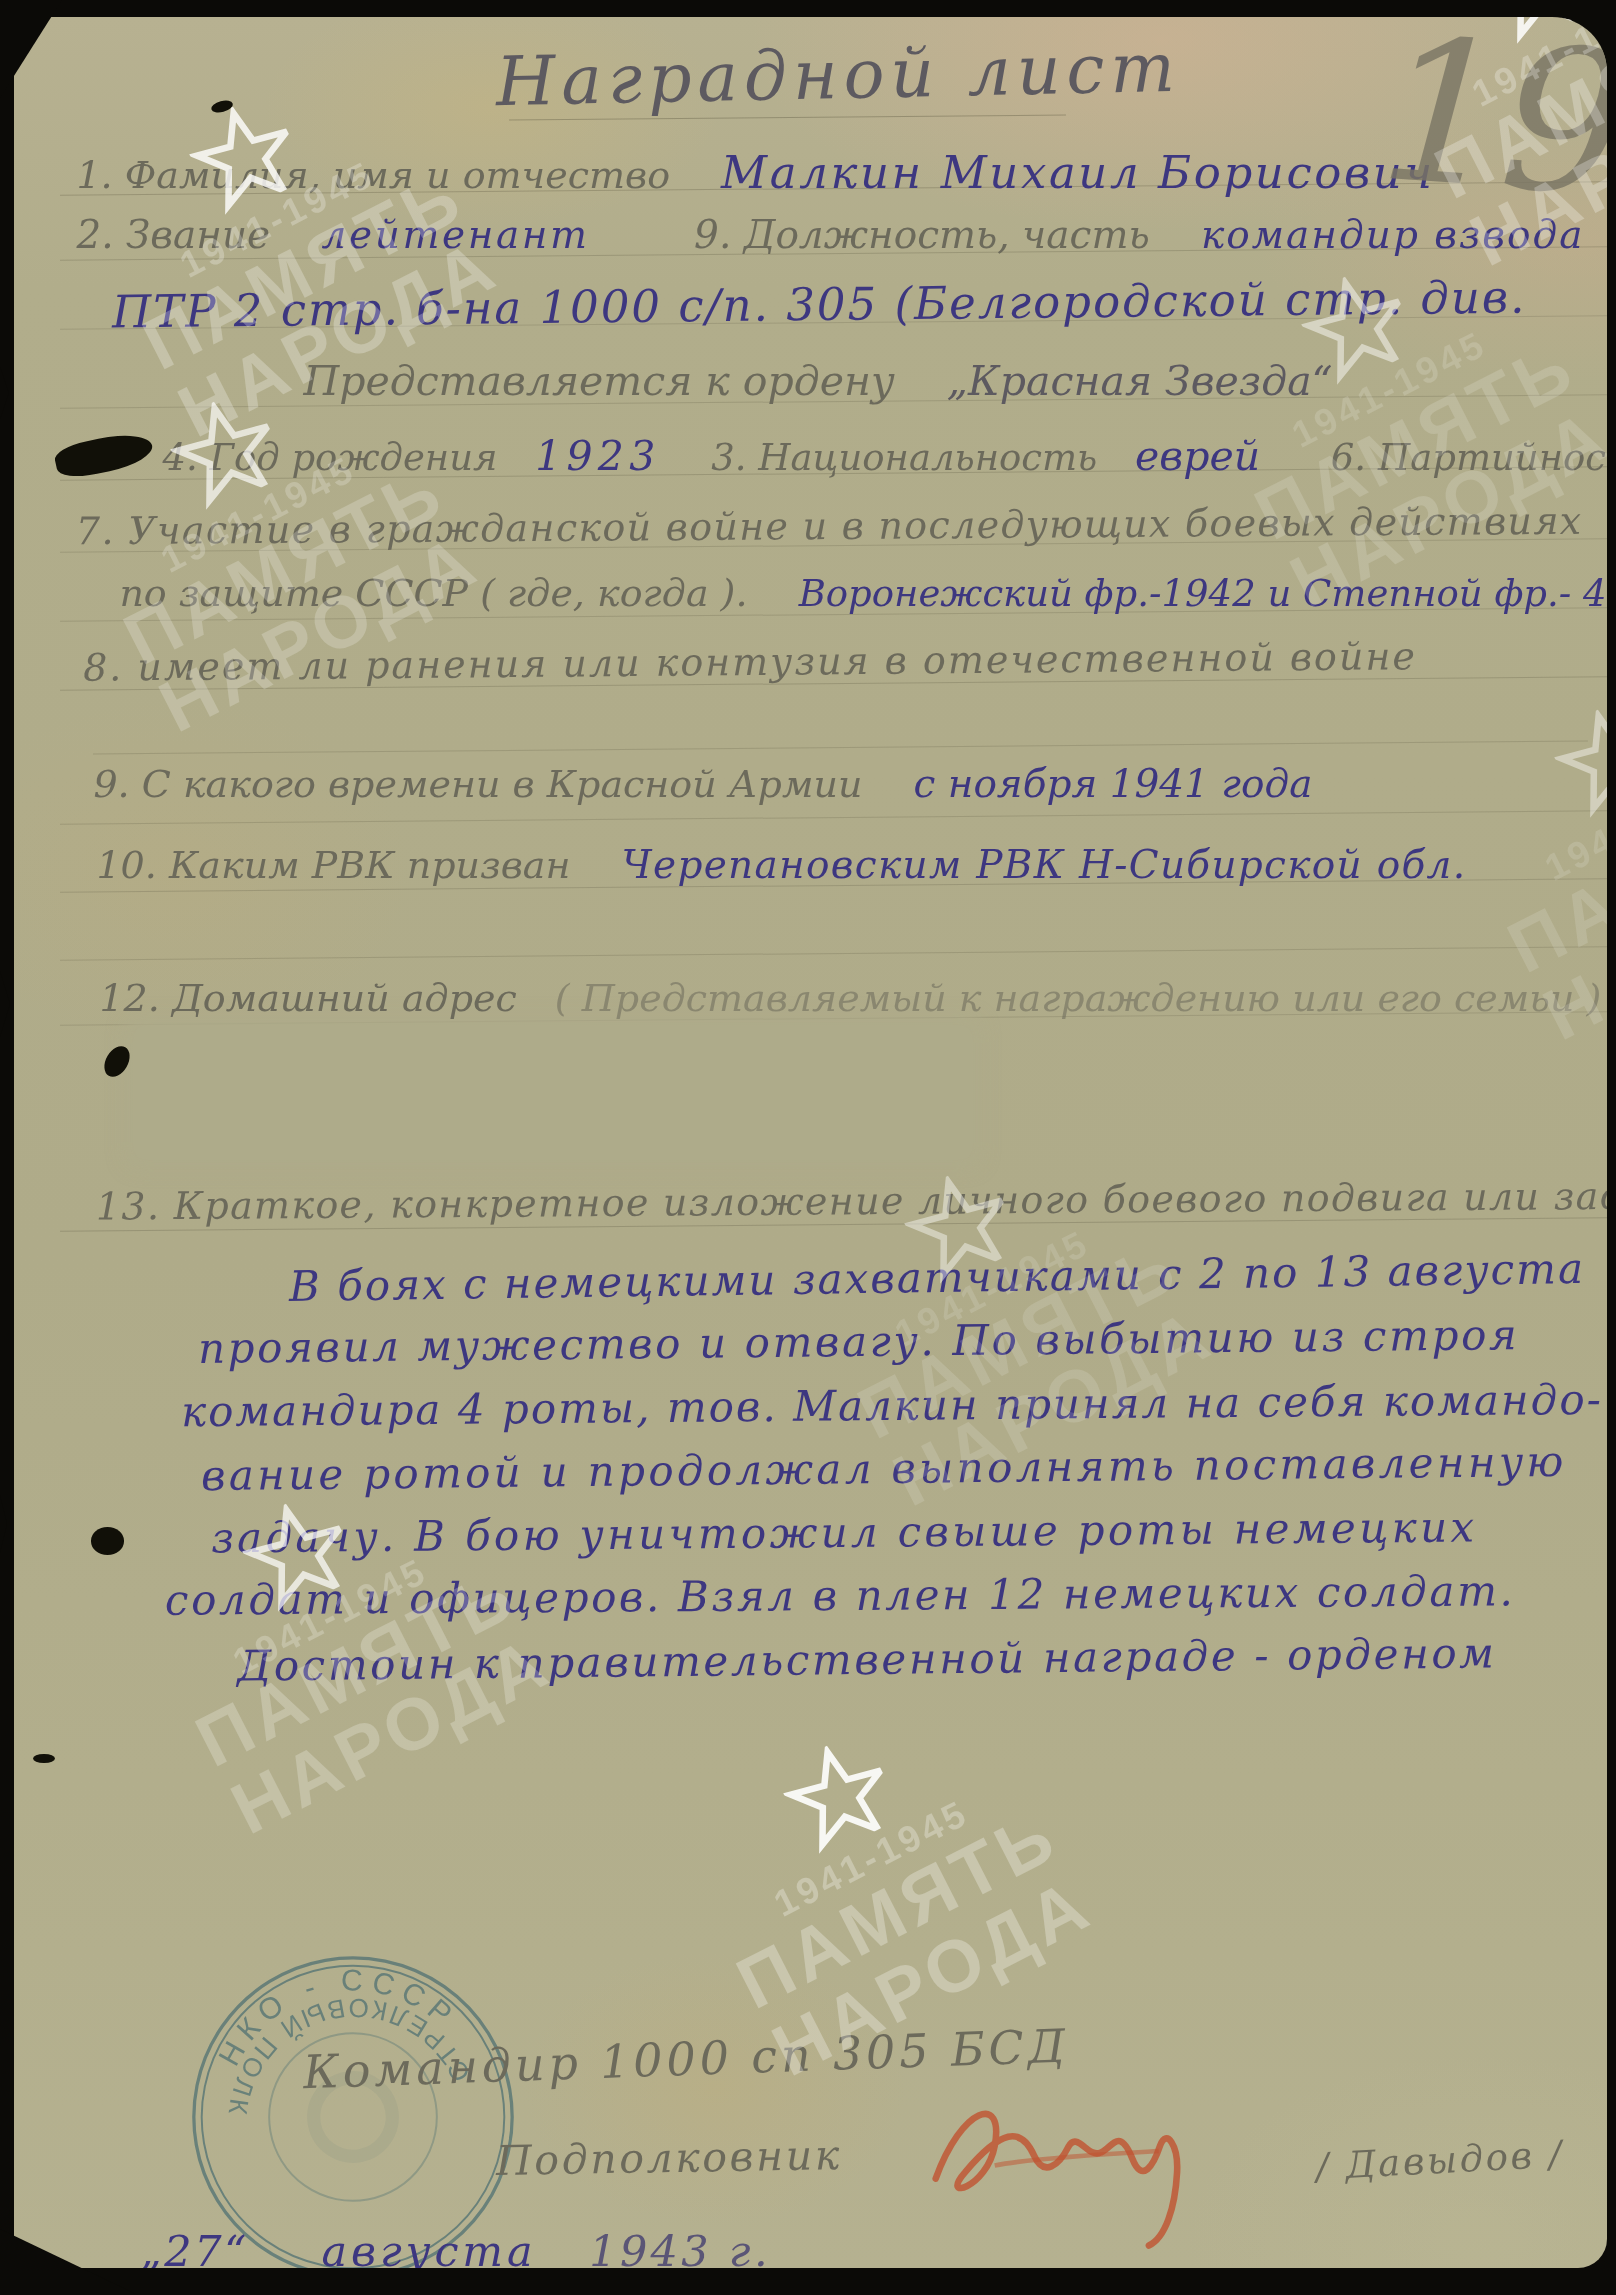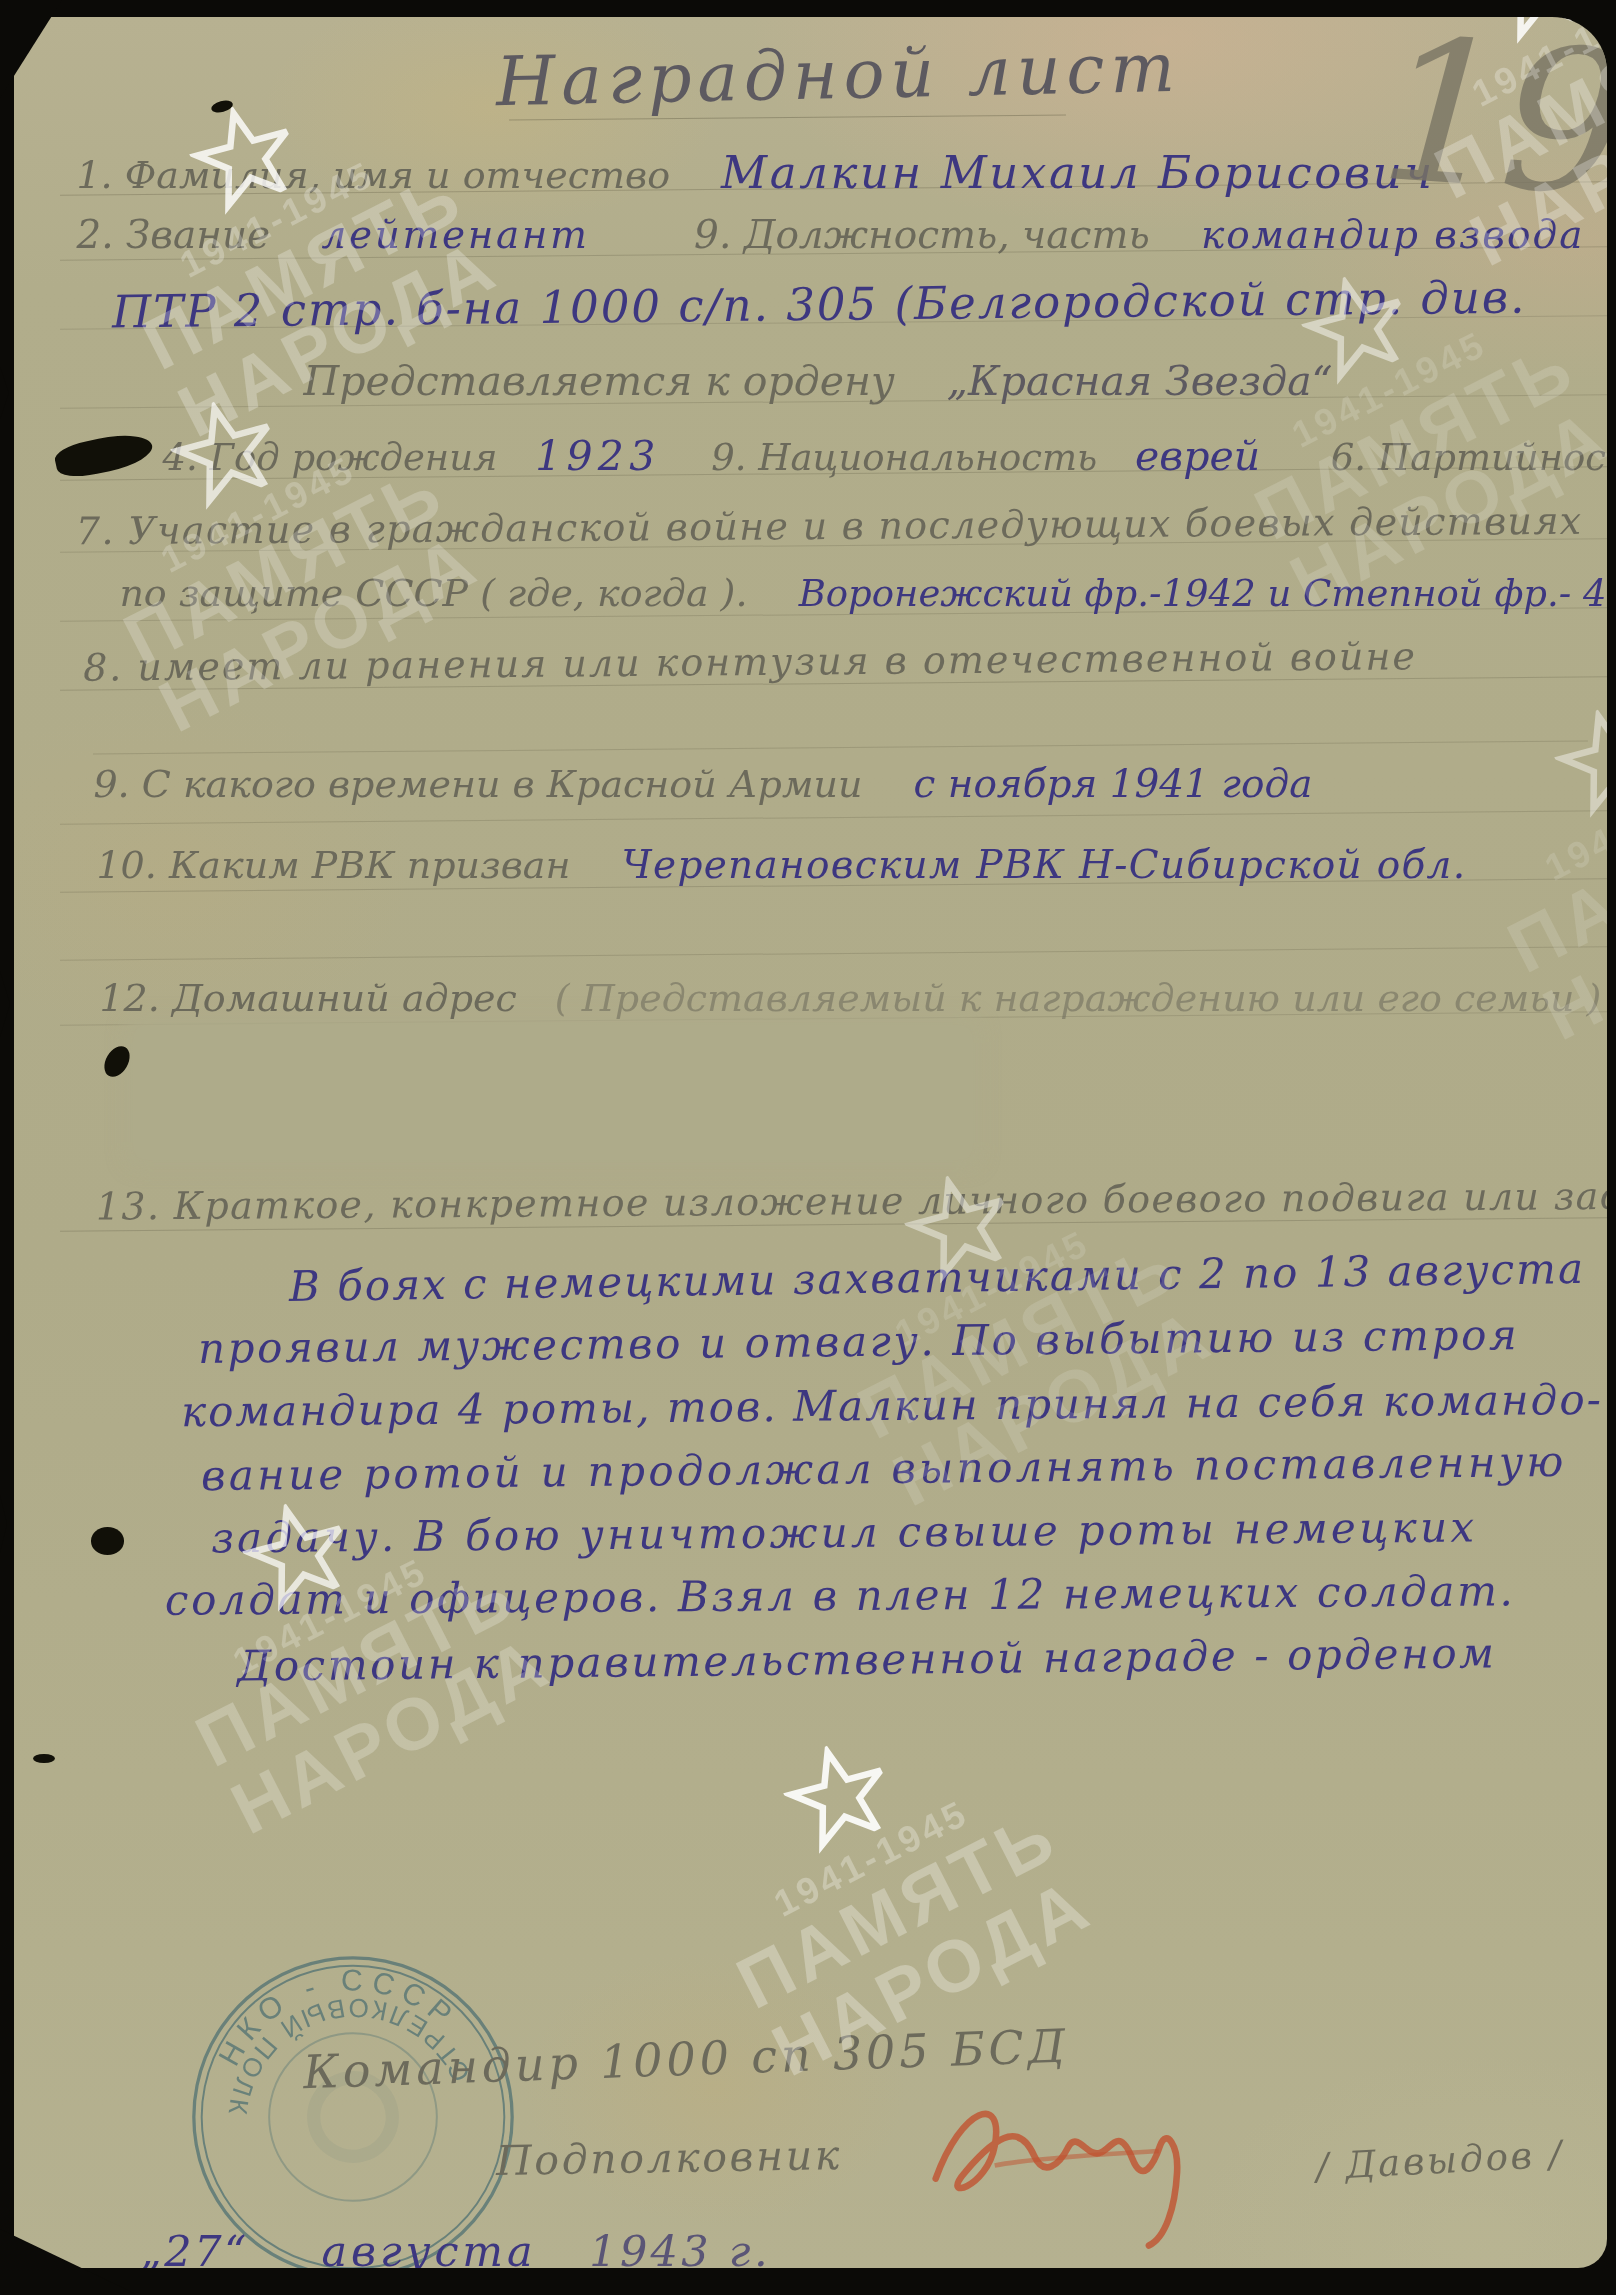--- a/index.html
+++ b/index.html
@@ -78,21 +78,21 @@
     <div class="hl zi" style="left:289px;top:340px;font-size:41px;">
       <span class="pencil">Представляется к ордену</span>
       <span class="pencil-dk gap60">„Красная Звезда“</span>
     </div>
 
     <div class="blot" style="left:41px;top:421px;width:98px;height:34px;transform:rotate(-12deg);border-radius:40% 60% 55% 45%;"></div>
 
     <div class="hl zi" style="left:148px;top:415px;font-size:37px;">
       <span class="pencil">4. Год рождения</span>
       <span class="ink gap40" style="font-size:41px;letter-spacing:5.2px;">1923</span>
-      <span class="pencil gap60">9. Национальность</span>
+      <span class="pencil gap60">3. Национальность</span>
       <span class="ink gap40" style="font-size:41px;">еврей</span>
       <span class="pencil gap90">6. Партийность</span>
       
     </div>
 
     <div class="hl pencil zi" style="left:62px;top:487px;font-size:38px;letter-spacing:1.3px;transform:rotate(-.4deg);">7. Участие в гражданской войне и в последующих боевых действиях</div>
     <div class="hl zi" style="left:105px;top:554px;font-size:38px;">
       <span class="pencil">по защите СССР ( где, когда ).</span>
       <span class="ink gap60" style="font-size:37px;">Воронежский фр.-1942 и Степной фр.- 43</span>
     </div>

